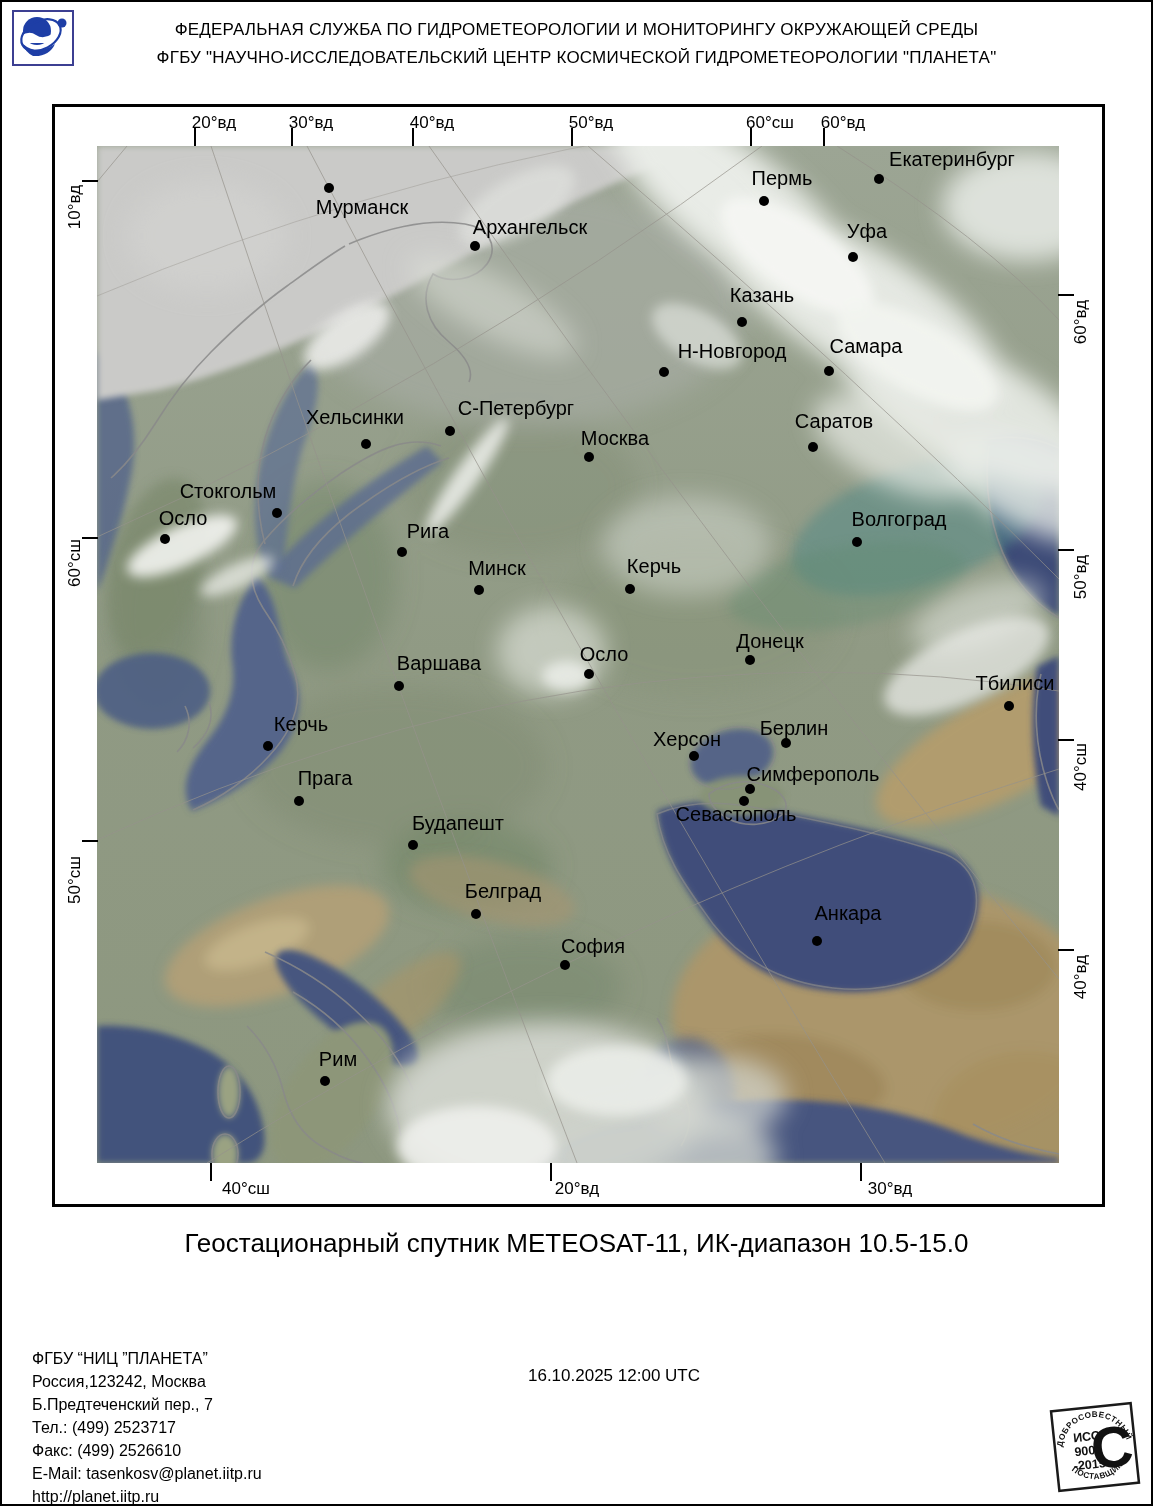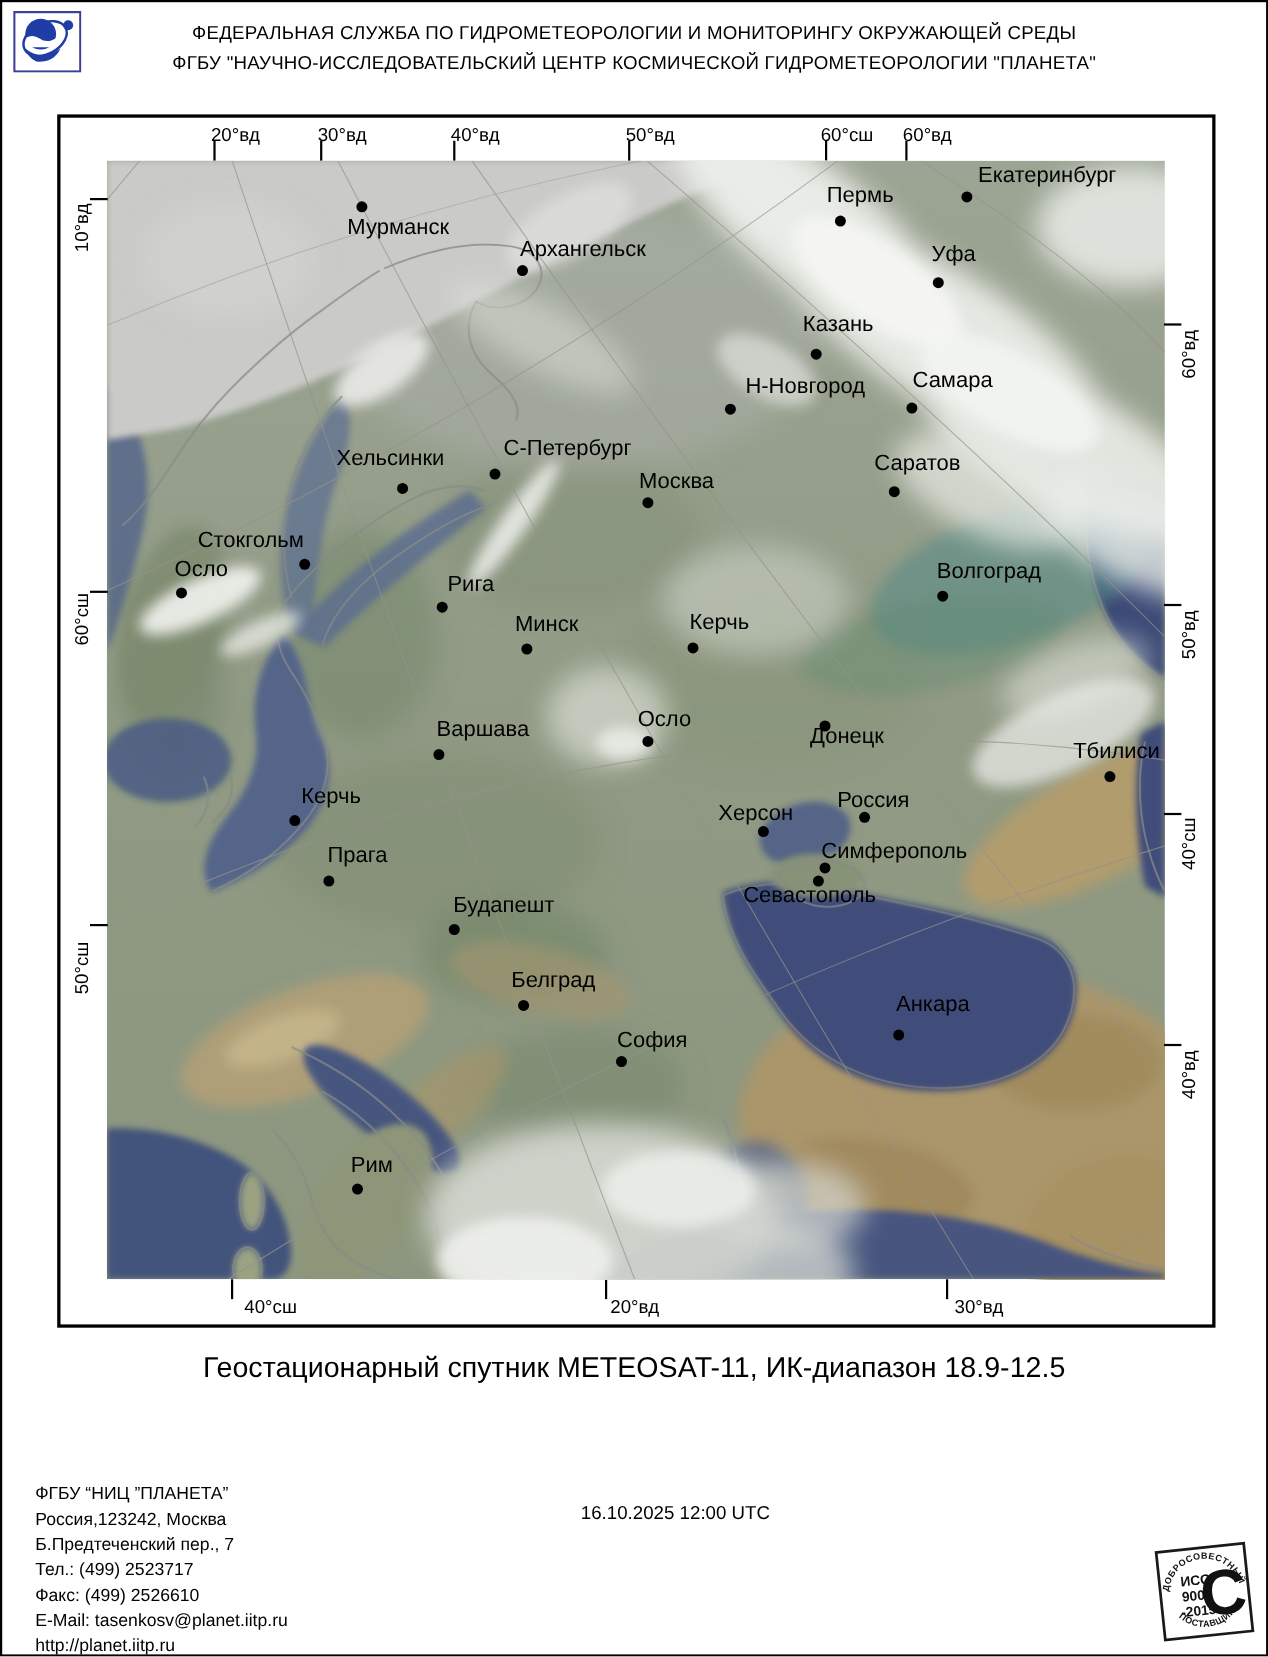--- a/index.html
+++ b/index.html
@@ -237,29 +237,29 @@
       <span class="clabel" style="left: 331px; top: 385px;">Рига</span>
       <span class="dot" style="left: 382px; top: 444px;"></span>
       <span class="clabel" style="left: 400px; top: 422px;">Минск</span>
       <span class="dot" style="left: 760px; top: 396px;"></span>
       <span class="clabel" style="left: 802px; top: 373px;">Волгоград</span>
       <span class="dot" style="left: 533px; top: 443px;"></span>
       <span class="clabel" style="left: 557px; top: 420px;">Керчь</span>
       <span class="dot" style="left: 492px; top: 528px;"></span>
       <span class="clabel" style="left: 507px; top: 508px;">Осло</span>
       <span class="dot" style="left: 653px; top: 514px;"></span>
-      <span class="clabel" style="left: 673px; top: 495px; margin-top: 28px;">Донецк</span>
+      <span class="clabel" style="left: 673px; top: 495px;">Донецк</span>
       <span class="dot" style="left: 912px; top: 560px;"></span>
       <span class="clabel" style="left: 918px; top: 537px;">Тбилиси</span>
       <span class="dot" style="left: 302px; top: 540px;"></span>
       <span class="clabel" style="left: 342px; top: 517px;">Варшава</span>
       <span class="dot" style="left: 597px; top: 610px;"></span>
       <span class="clabel" style="left: 590px; top: 593px;">Херсон</span>
       <span class="dot" style="left: 689px; top: 597px;"></span>
-      <span class="clabel" style="left: 697px; top: 582px;">Россия</span>
+      <span class="clabel" style="left: 697px; top: 582px;">Берлин</span>
       <span class="dot" style="left: 653px; top: 643px;"></span>
       <span class="clabel" style="left: 716px; top: 628px;">Симферополь</span>
       <span class="dot" style="left: 647px; top: 655px;"></span>
       <span class="clabel" style="left: 639px; top: 668px;">Севастополь</span>
       <span class="dot" style="left: 171px; top: 600px;"></span>
       <span class="clabel" style="left: 204px; top: 578px;">Керчь</span>
       <span class="dot" style="left: 202px; top: 655px;"></span>
       <span class="clabel" style="left: 228px; top: 632px;">Прага</span>
       <span class="dot" style="left: 316px; top: 699px;"></span>
       <span class="clabel" style="left: 361px; top: 677px;">Будапешт</span>
@@ -301,21 +301,21 @@
       <span class="axlabel-v" style="left: 1079px; top: 320px; position: absolute;">60°вд</span>
       <div class="tickh" style="left: 1056px; top: 292px; position: absolute;"></div>
       <span class="axlabel-v" style="left: 1079px; top: 575px; position: absolute;">50°вд</span>
       <div class="tickh" style="left: 1056px; top: 547px; position: absolute;"></div>
       <span class="axlabel-v" style="left: 1079px; top: 765px; position: absolute;">40°сш</span>
       <div class="tickh" style="left: 1056px; top: 737px; position: absolute;"></div>
       <span class="axlabel-v" style="left: 1079px; top: 975px; position: absolute;">40°вд</span>
       <div class="tickh" style="left: 1056px; top: 947px; position: absolute;"></div>
     </div>
 
-  <div class="caption">Геостационарный спутник METEOSAT-11, ИК-диапазон 18.9-12.5</div>
+  <div class="caption">Геостационарный спутник METEOSAT-11, ИК-диапазон 10.5-15.0</div>
 
   <div class="footer-address" id="footer-address">
       <div>ФГБУ “НИЦ ”ПЛАНЕТА”</div>
       <div>Россия,123242, Москва</div>
       <div>Б.Предтеченский пер., 7</div>
       <div>Тел.:  (499) 2523717</div>
       <div>Факс: (499) 2526610</div>
       <div>E-Mail: tasenkosv@planet.iitp.ru</div>
       <div>http://planet.iitp.ru</div>
     </div>

